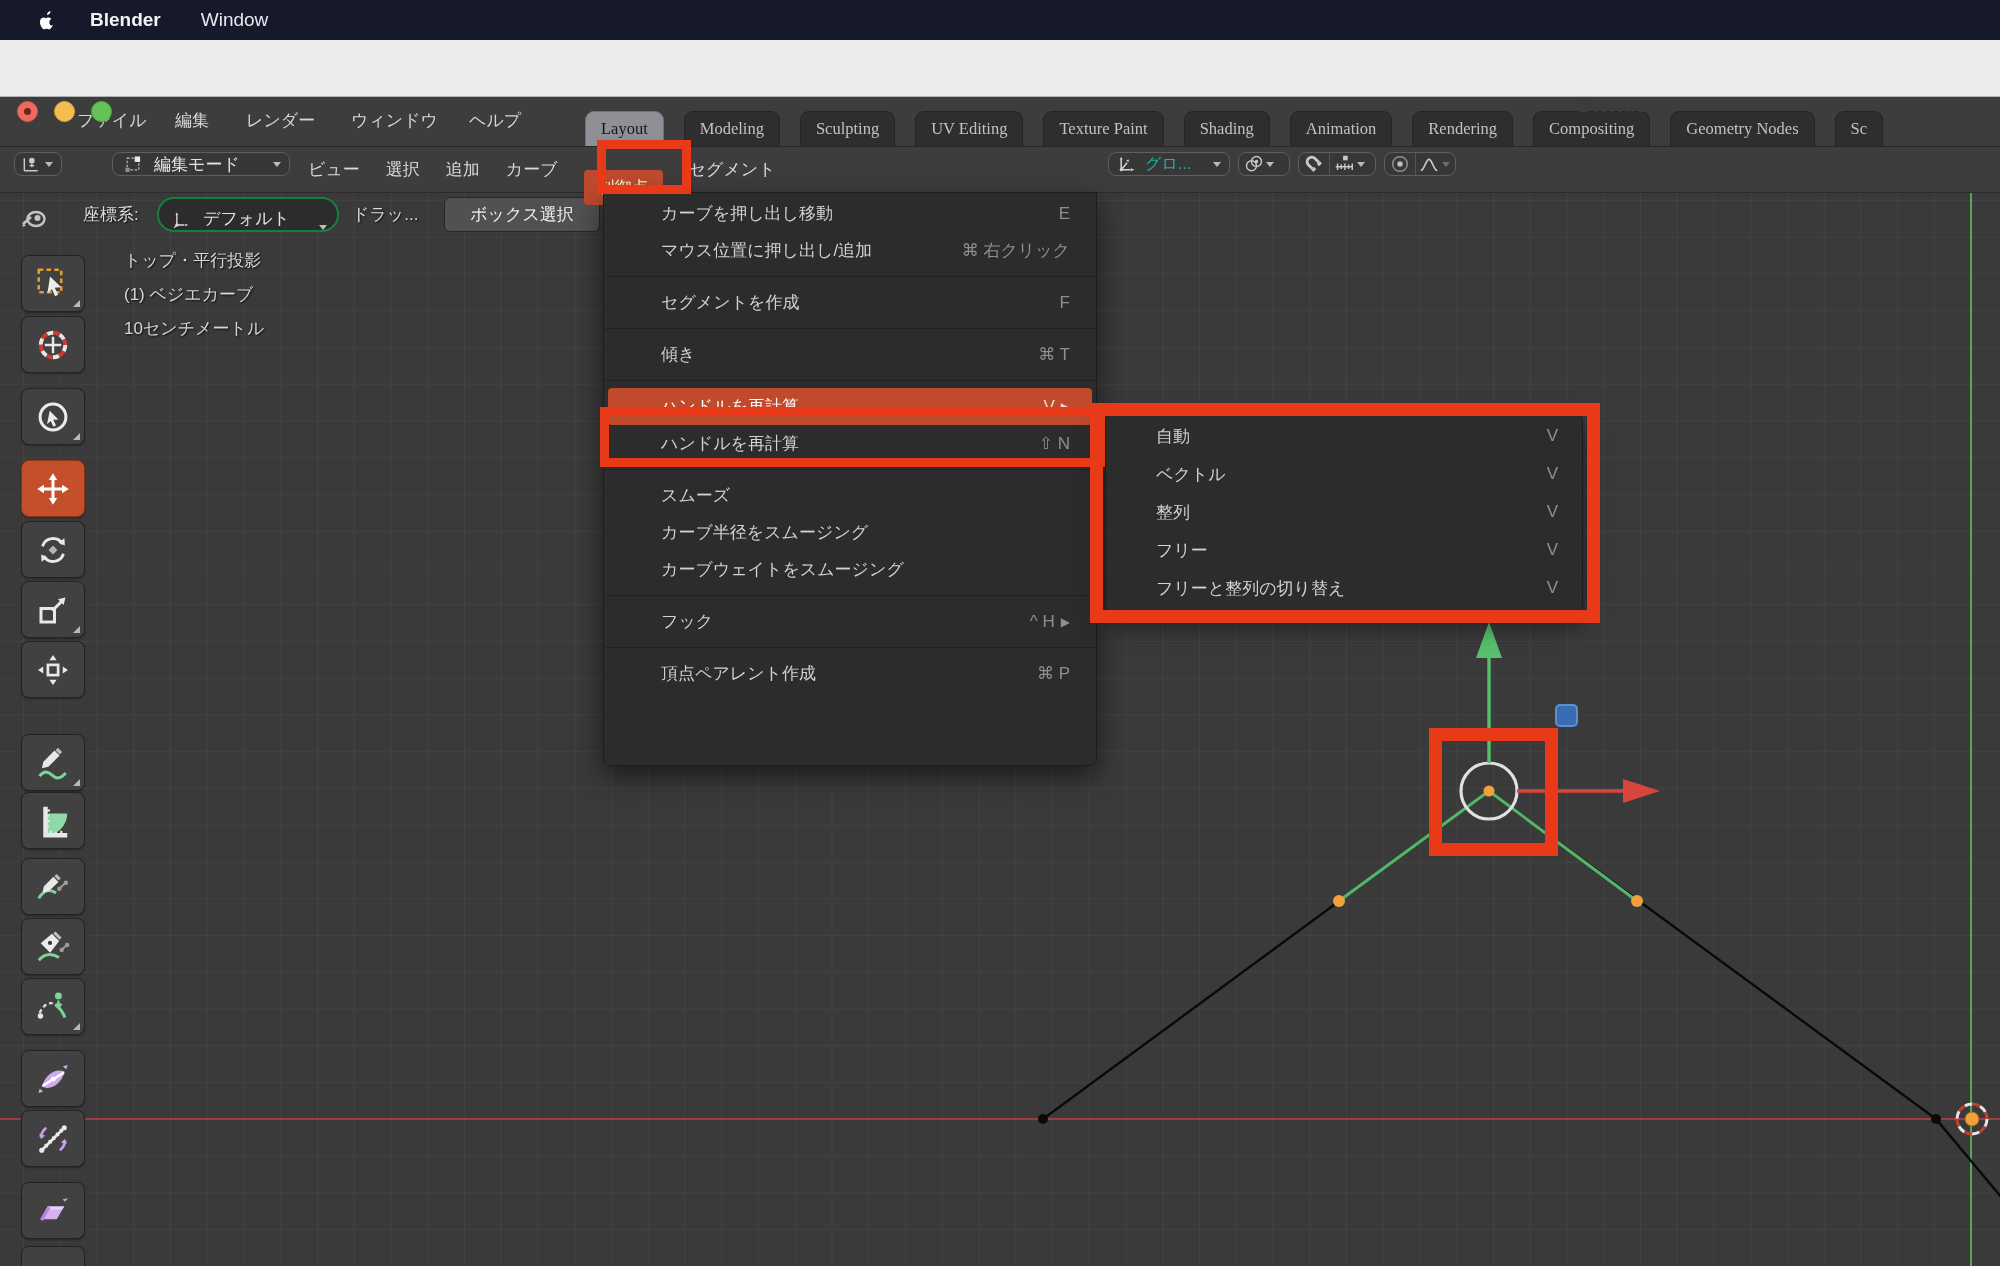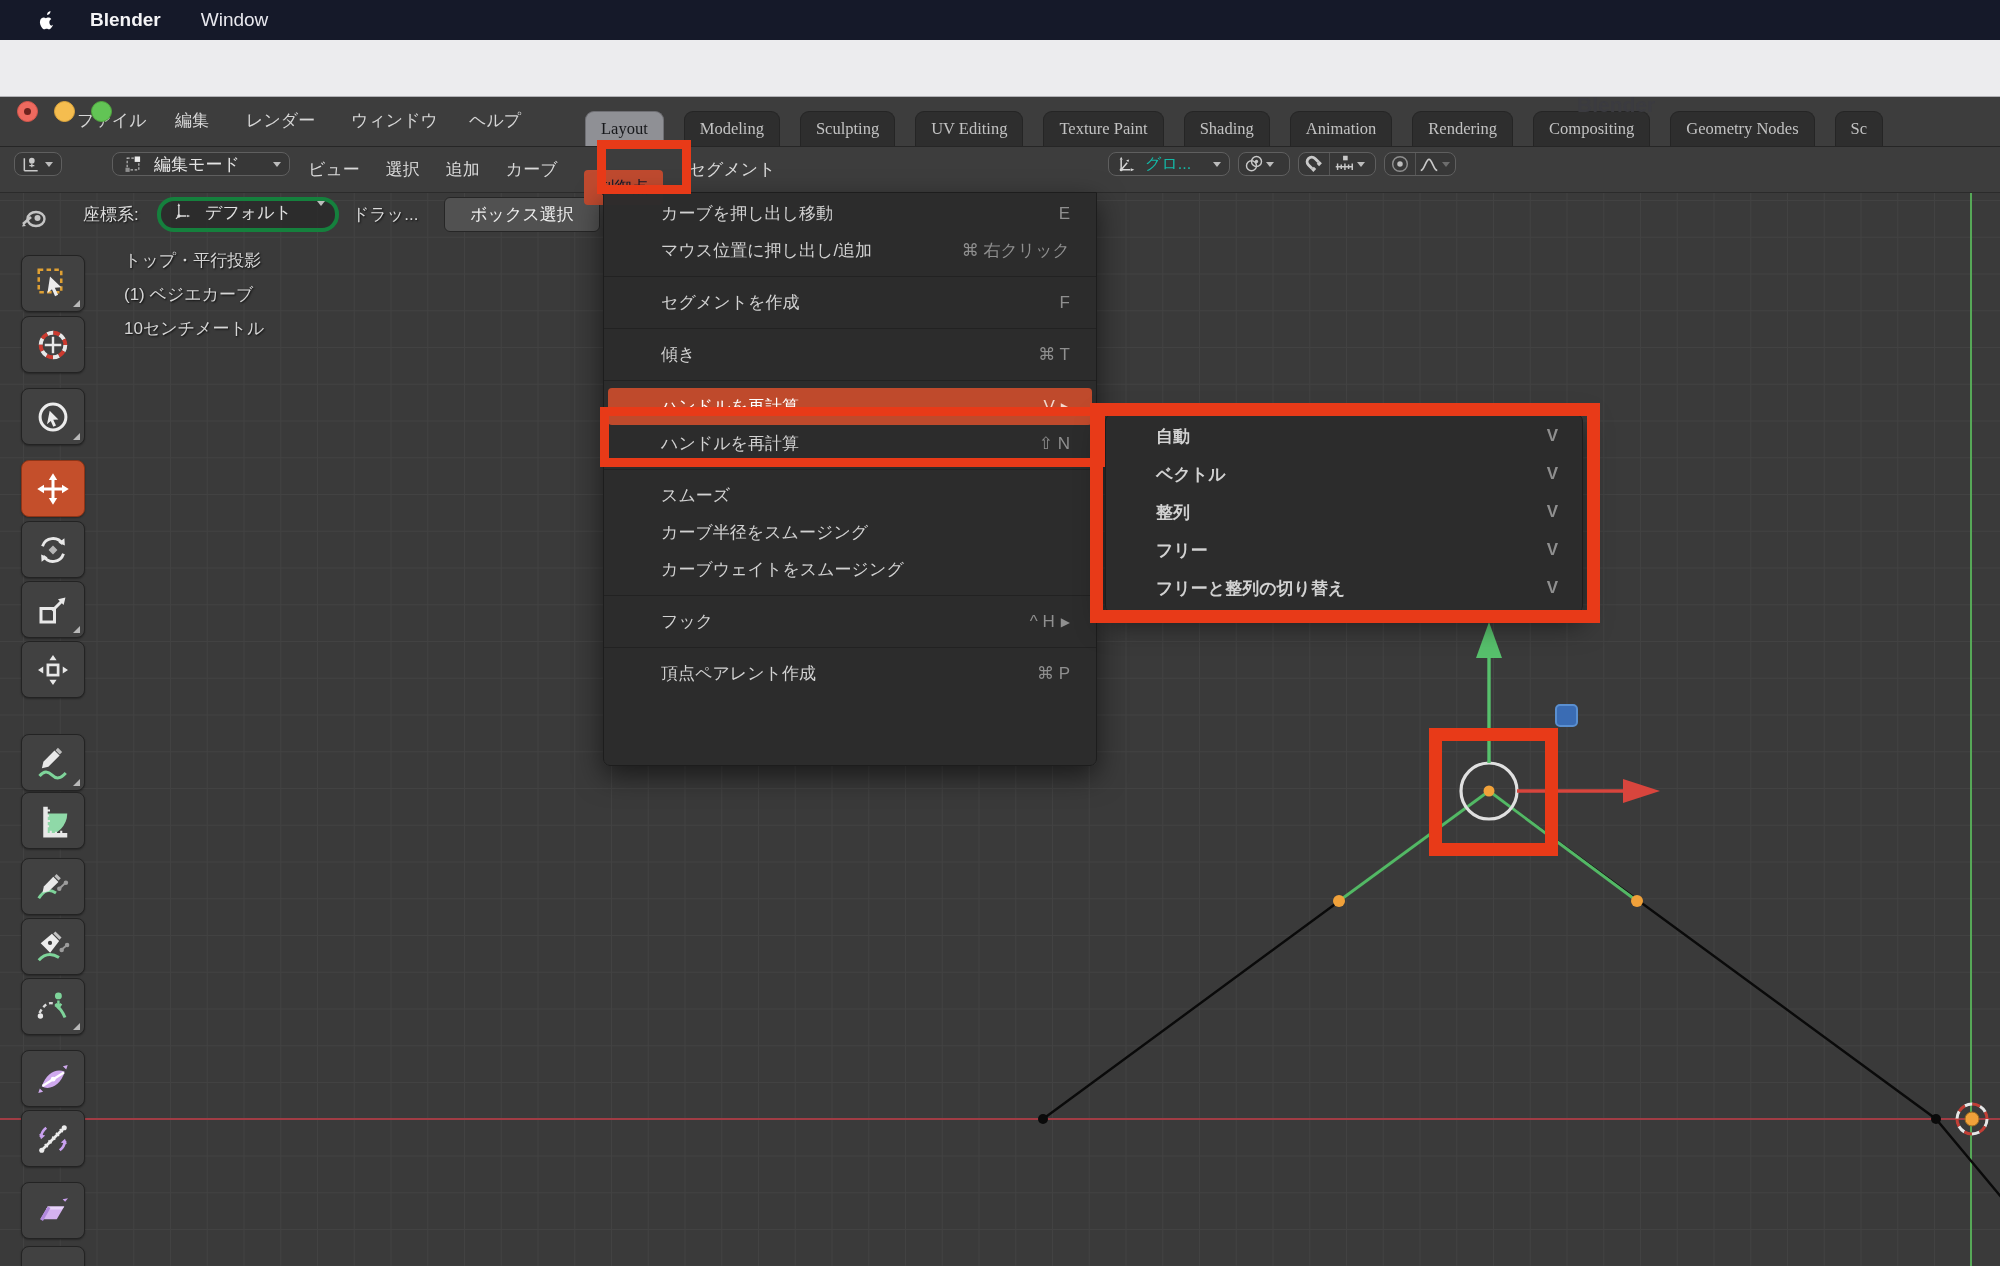--- a/index.html
+++ b/index.html
@@ -31,25 +31,25 @@
   .tab.active{background:#8f9095;color:#17181b;border-color:#6f6f74;}
   
   .vheader{position:absolute;left:0;top:146px;width:2000px;height:46px;background:#3d3d3d;
     border-bottom:1px solid #2b2b2b;z-index:10;}
   .hbtn{position:absolute;top:6px;height:24px;background:#373737;border:1px solid #5f5f5f;
     border-radius:8px;display:flex;align-items:center;box-sizing:border-box;}
   .chev{width:0;height:0;border-left:4.5px solid transparent;border-right:4.5px solid transparent;
     border-top:5.5px solid #bcbcbc;margin:0 8px;}
   .hmenus{position:absolute;left:308px;top:0;height:46px;display:flex;gap:26px;align-items:center;}
   .hmenu{font-size:17px;color:#dadada;}
-  .hmenu-pill{background:#bf4a2f;color:#0f172a;padding:6px 14px;border-radius:4px;margin-top:36px;}
+  .hmenu-pill{background:#bf4a2f;color:#fef9c3;padding:6px 14px;border-radius:4px;margin-top:36px;}
   
   .tslabel{position:absolute;font-size:17px;color:#dcdcdc;text-shadow:1px 1px 2px rgba(0,0,0,.75);z-index:6;}
-  .tspill{position:absolute;top:197px;height:35px;background:rgba(42,42,42,.85);border:4px solid #15803d;
-    border-radius:17px;display:flex;align-items:flex-start;box-sizing:border-box;z-index:6;color:#e2e2e2;font-size:17px;}
+  .tspill{position:absolute;top:197px;height:35px;background:rgba(42,42,42,.85);border:2px solid #15803d;
+    border-radius:17px;display:flex;align-items:flex-end;box-sizing:border-box;z-index:6;color:#e2e2e2;font-size:17px;}
   .tsbtn{position:absolute;left:444px;top:197px;width:156px;height:35px;background:#515151;border:1px solid #262626;
     border-radius:6px;color:#efefef;font-size:17px;display:flex;align-items:center;justify-content:center;
     box-sizing:border-box;z-index:6;}
   
   .viewport{position:absolute;left:0;top:192px;width:2000px;height:1074px;background-color:#3a3a3a;
     background-image:linear-gradient(#424242 1px,transparent 1px),linear-gradient(90deg,#424242 1px,transparent 1px);
     background-size:36.75px 36.75px;background-position:23px 8px;z-index:1;}
   .overlay-text{position:absolute;left:124px;font-size:17px;color:#d6d6d6;z-index:6;
     text-shadow:1px 1px 2px rgba(0,0,0,.8);}
   
@@ -66,21 +66,21 @@
     z-index:20;box-sizing:border-box;padding-top:2px;}
   .mi{height:37px;display:flex;align-items:center;padding:0 26px 0 57px;font-size:17px;color:#d2d2d2;}
   .mi .sc{margin-left:auto;color:#8f8f8f;display:flex;align-items:center;gap:2px;}
   .mi .subarrow{color:#8f8f8f;font-size:12px;margin-left:6px;}
   .mi.hl{background:#bf4a2c;border-radius:4px;margin:0 4px;padding:0 22px 0 53px;color:#fff;}
   .mi.hl .sc,.mi.hl .subarrow{color:#f2d7cd;}
   .msep{height:15px;position:relative;}
   .msep::after{content:"";position:absolute;left:0;right:0;top:7px;height:1px;background:#222222;}
   .smenu{position:absolute;left:1105px;top:414px;width:478px;height:199px;background:rgba(44,44,44,.98);
     border:1px solid #1d1d1d;border-radius:7px;box-shadow:0 10px 28px rgba(0,0,0,.55);
-    z-index:20;box-sizing:border-box;padding-top:2px;font-weight:bold;}
+    z-index:20;box-sizing:border-box;padding-top:2px;}
   .smenu .mi{height:38px;padding:0 24px 0 50px;}
   
   .redbox{position:absolute;border:9px solid #e83a18;z-index:50;pointer-events:none;box-sizing:border-box;}
   .redbox.thick{border-width:13px;}
 </style>
 </head>
 <body>
 
 <div id="screen">
 

